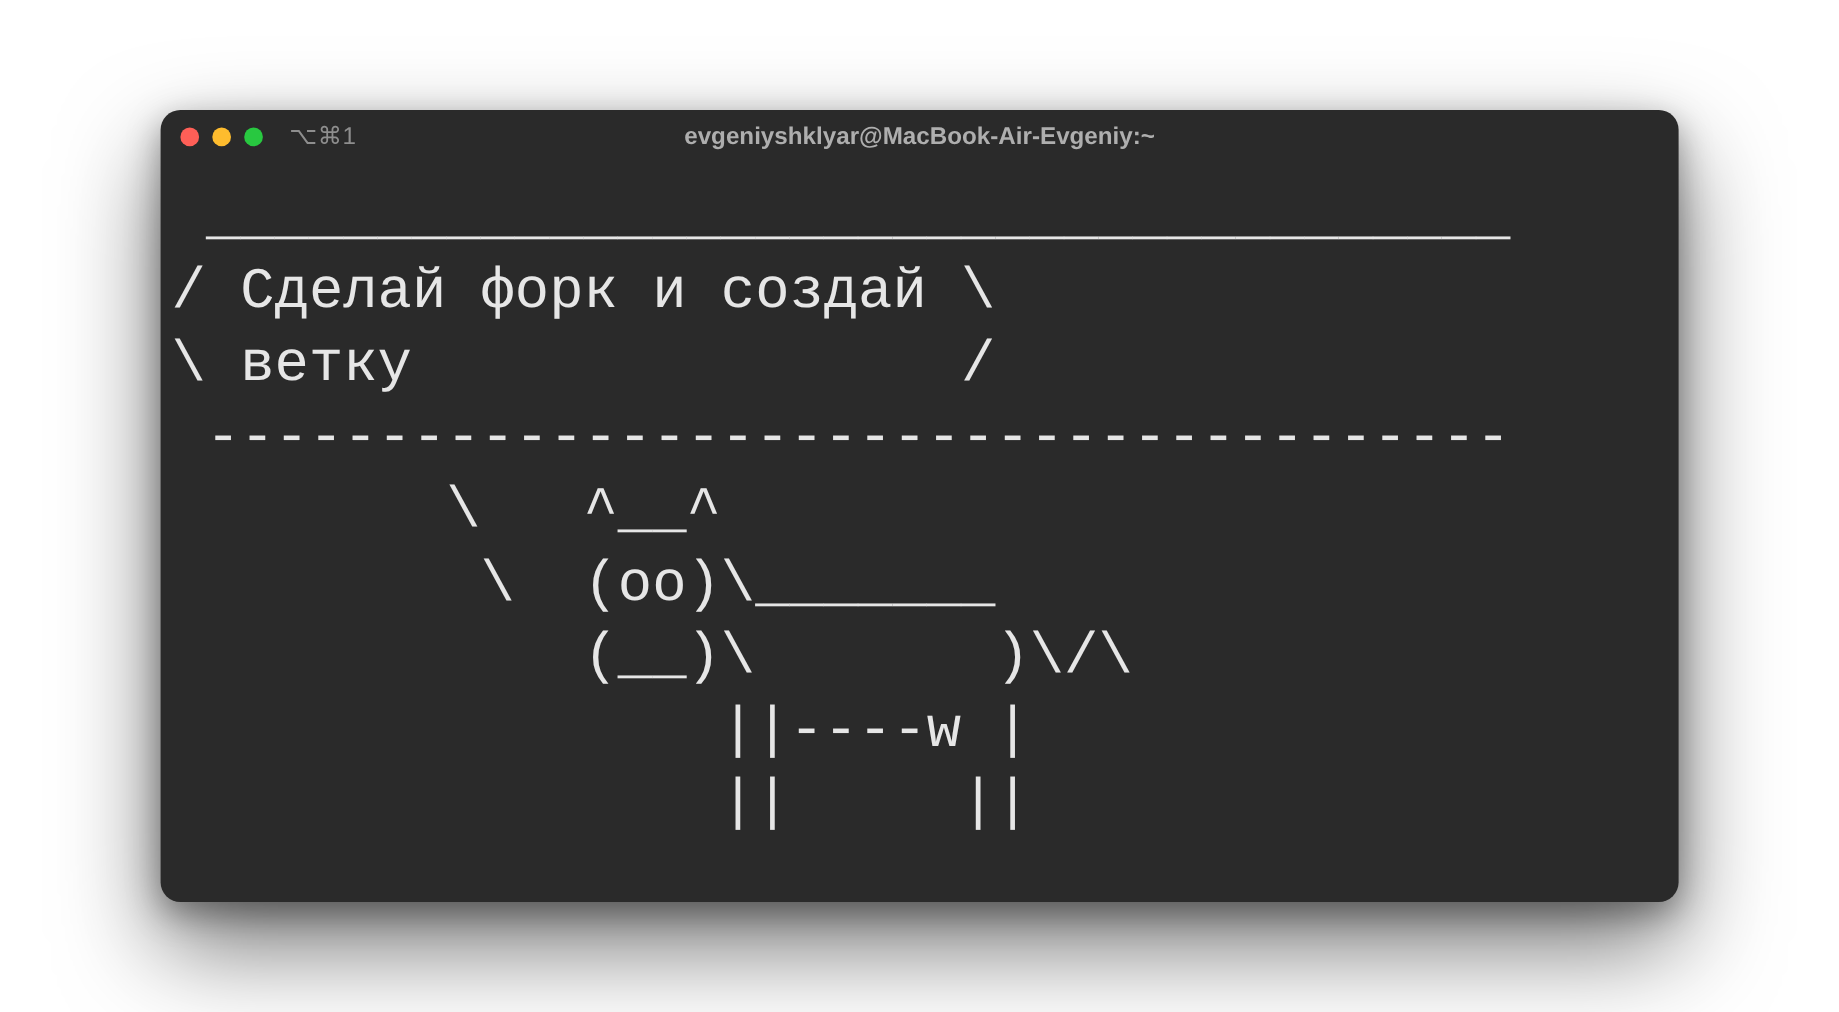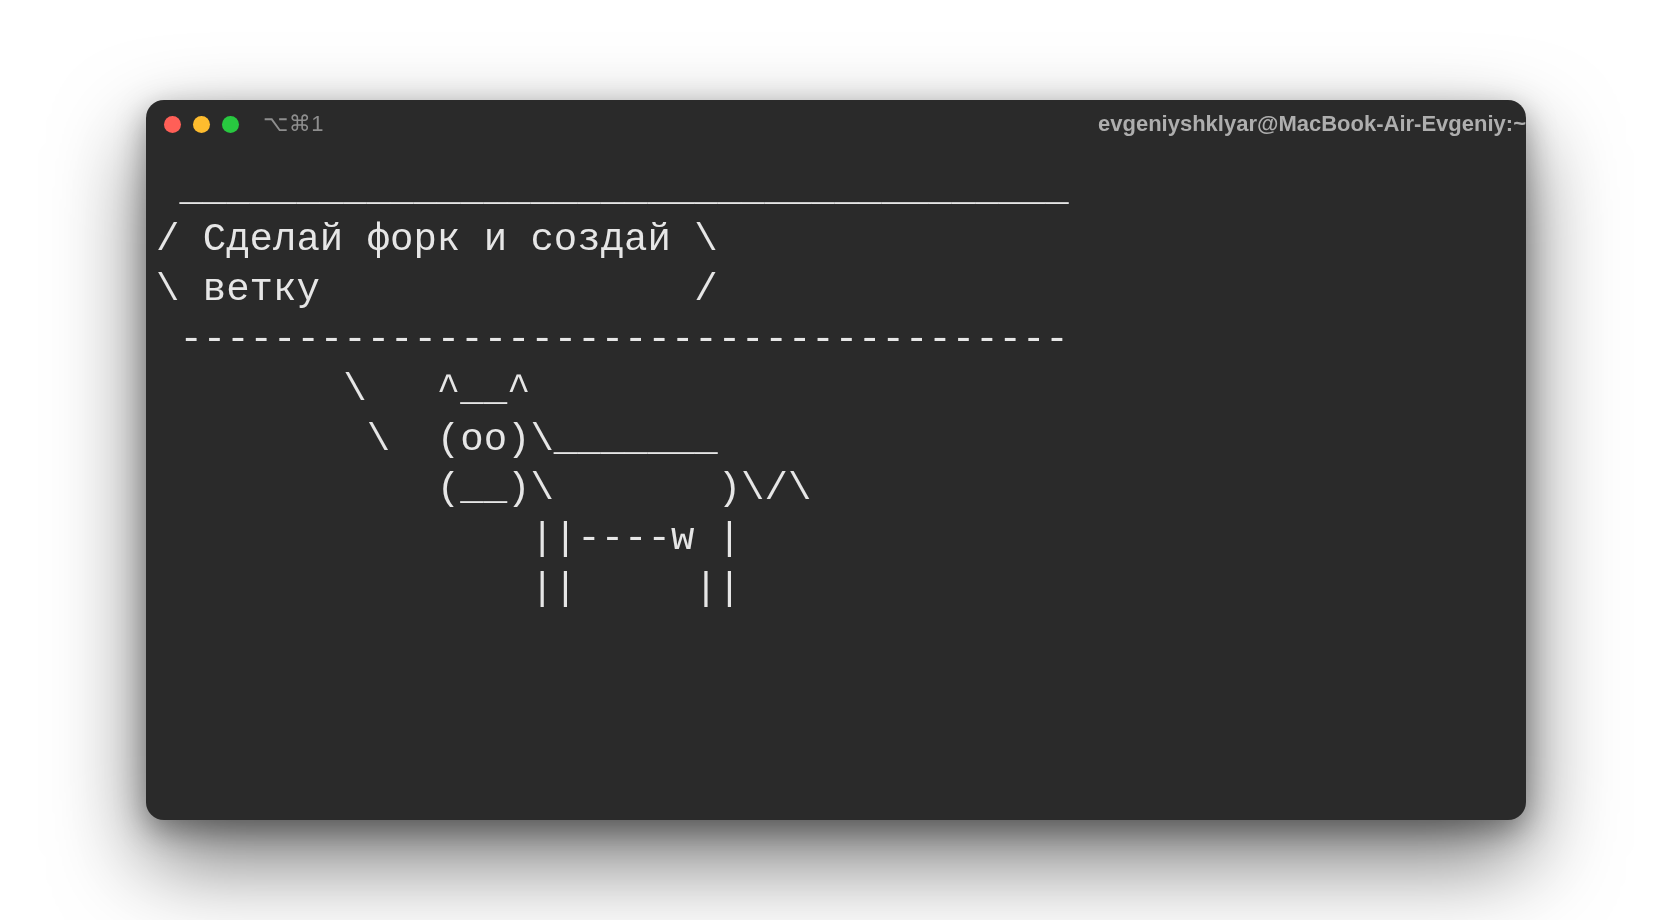--- a/index.html
+++ b/index.html
@@ -52,35 +52,35 @@
     margin-left: 24px;
     color: #8e8e8e;
     font-size: 22px;
     font-weight: 500;
     letter-spacing: 0.5px;
   }
   .window-title {
     position: absolute;
     left: 0;
     right: 0;
-    text-align: right;
+    text-align: center;
     color: #aeaeae;
     font-size: 22px;
     font-weight: 600;
     pointer-events: none;
   }
   .terminal-body {
     flex: 1;
     padding: 18px 10px 0 10px;
     overflow: hidden;
   }
   pre.terminal-output {
     margin: 0;
     font-family: "SF Mono", ui-monospace, Menlo, Consolas, "Liberation Mono", monospace;
-    font-size: 39px;
+    font-size: 52px;
     line-height: 1.28;
     color: #e6e6e6;
     white-space: pre;
     font-weight: 500;
   }
 </style>
 </head>
 <body>
 
 <div class="stage">

